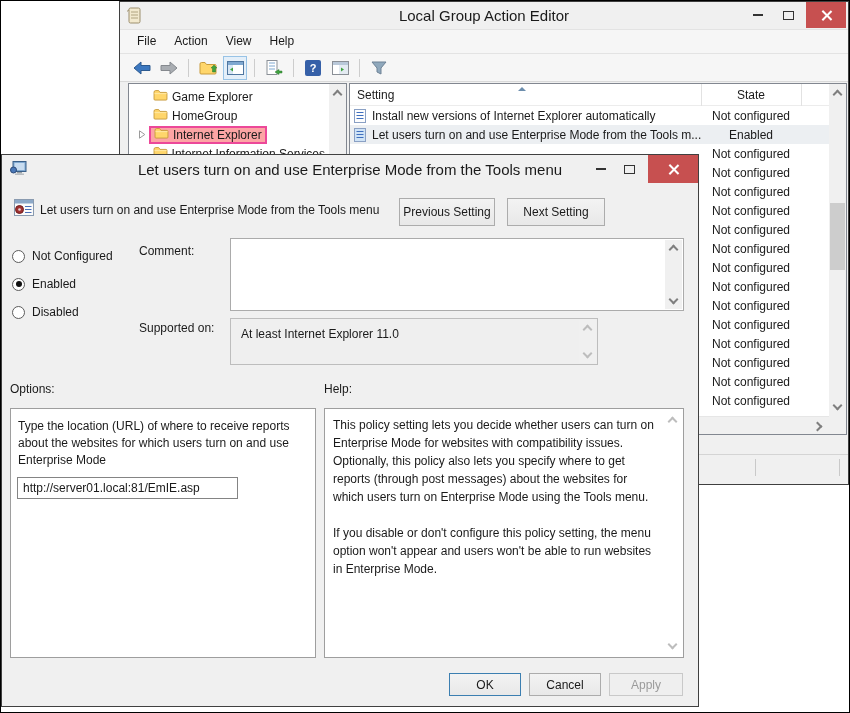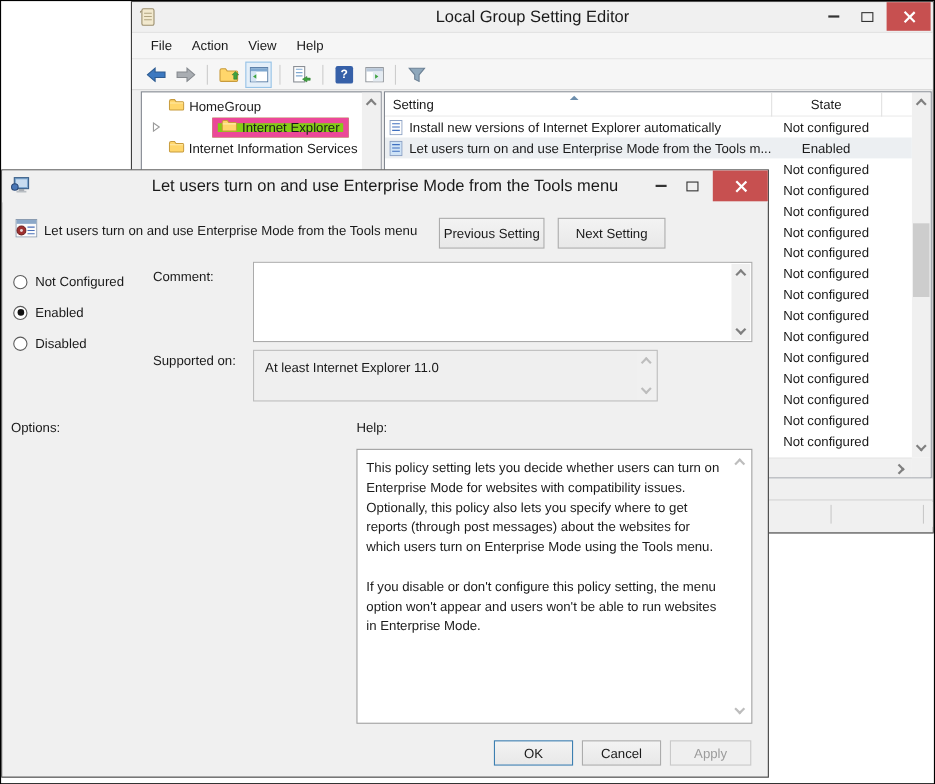--- a/index.html
+++ b/index.html
@@ -30,21 +30,21 @@
   .tb-btn.active { background:#E4EFF9; border:1px solid #98C3E6; }
   .tb-sep { width:1px; height:18px; background:#CDCDCD; margin:0 4px; }
   .help-badge { width:16px; height:16px; background:#3660A8; border-radius:2px; color:#fff; font-size:11px; font-weight:bold; text-align:center; line-height:16px; }
 
   .mw-content { position:absolute; top:81px; left:0; right:0; height:352px; }
   .tree-panel { position:absolute; left:8px; top:0; width:219px; height:352px; background:#fff; border:1px solid #828790; overflow:hidden; }
   .tree-items { position:absolute; left:0; top:3px; right:17px; }
   .titem { display:flex; align-items:center; height:19px; padding-left:9px; font-size:12px; white-space:nowrap; }
   .titem .expander { width:11px; display:flex; align-items:center; }
   .titem .node { display:inline-flex; align-items:center; gap:4px; padding:0 3px; height:18px; border:1px solid transparent; }
-  .titem.hover .node { border:5px solid #ec4899; background:#84cc16;margin-left:44px; }
+  .titem.hover .node { border:2px solid #ec4899; background:#fca5a5; }
   .tree-scroll { position:absolute; right:0; top:0; bottom:0; width:17px; background:#F0F0F0; }
   .tree-scroll .chev-up { position:absolute; left:5px; top:7px; }
 
   .list-panel { position:absolute; left:229px; top:0; width:498px; height:352px; background:#fff; border:1px solid #828790; overflow:hidden; }
   .list-header { position:absolute; top:0; left:0; right:17px; height:22px; background:#fff; border-bottom:1px solid #ECECEC; font-size:12px; }
   .hdr-setting { position:absolute; left:7px; top:4px; }
   .hdr-state { position:absolute; left:351px; width:100px; top:4px; text-align:center; }
   .hdr-sep1 { position:absolute; left:351px; top:0; width:1px; height:22px; background:#E2E2E2; }
   .hdr-sep2 { position:absolute; left:451px; top:0; width:1px; height:22px; background:#E2E2E2; }
   .sort-arrow { position:absolute; left:168px; top:3px; width:0; height:0; border-left:4px solid transparent; border-right:4px solid transparent; border-bottom:4px solid #6D8EAD; }
@@ -134,21 +134,21 @@
     <div class="mw-titlebar">
       <span class="win-icon">
         <svg width="15" height="17" viewBox="0 0 15 17">
             <rect x="2" y="1" width="11" height="15" rx="1.5" fill="#F2E9CE" stroke="#9C8F6E"></rect>
             <path d="M2 3 q-1.5 0 -1.5 1.5" stroke="#9C8F6E" fill="none"></path>
             <line x1="4" y1="5" x2="11" y2="5" stroke="#B0A480"></line>
             <line x1="4" y1="8" x2="11" y2="8" stroke="#B0A480"></line>
             <line x1="4" y1="11" x2="11" y2="11" stroke="#B0A480"></line>
           </svg>
       </span>
-      <div class="mw-title">Local Group Setting Editor</div>
+      <div class="mw-title">Local Group Action Editor</div>
       <div class="cap-btn cap-min-m">
           <span class="glyph-min"></span>
         </div>
       <div class="cap-btn cap-max-m">
           <span class="glyph-max"></span>
         </div>
       <div class="cap-btn cap-close-m">
           <span class="glyph-x"></span>
         </div>
     </div>
@@ -214,20 +214,34 @@
           <svg width="16" height="14" viewBox="0 0 16 14">
             <path d="M1 1 H15 L10 7 V13 L6 11 V7 Z" fill="#8FA8BC" stroke="#6E8296"></path>
           </svg>
         </span>
     </div>
 
     <div class="mw-content">
       <div class="tree-panel">
         <div class="tree-items">
 
+            <div class="titem">
+              <span class="expander" style="visibility: hidden;">
+                <svg width="8" height="9" viewBox="0 0 8 9">
+                  <path d="M1.5 0.8 L6.8 4.5 L1.5 8.2 Z" fill="none" stroke="#9B9B9B"></path>
+                </svg>
+              </span>
+              <span class="node">
+                <span><svg width="15" height="12" viewBox="0 0 16 13">
+                    <path d="M1 3.5 q0-1.8 1.8-1.8 h3.2 l1.5 2 H14 q1 0 1 1 V11 q0 1-1 1 H2 q-1 0-1-1 Z" fill="#FFD66B" stroke="#C89B3C"></path>
+                    <path d="M1.5 5 H14.5" stroke="#FFE9A8"></path>
+                  </svg></span>
+                <span class="tlabel">Game Explorer</span>
+              </span>
+            </div>
 
             <div class="titem">
               <span class="expander" style="visibility: hidden;">
                 <svg width="8" height="9" viewBox="0 0 8 9">
                   <path d="M1.5 0.8 L6.8 4.5 L1.5 8.2 Z" fill="none" stroke="#9B9B9B"></path>
                 </svg>
               </span>
               <span class="node">
                 <span><svg width="15" height="12" viewBox="0 0 16 13">
                     <path d="M1 3.5 q0-1.8 1.8-1.8 h3.2 l1.5 2 H14 q1 0 1 1 V11 q0 1-1 1 H2 q-1 0-1-1 Z" fill="#FFD66B" stroke="#C89B3C"></path>
@@ -580,20 +594,24 @@
         <span class="supported-text">At least Internet Explorer 11.0</span>
         <div class="box-scrollstrip">
           <span class="chev chev-up light"></span>
           <span class="chev chev-down light"></span>
         </div>
       </div>
 
       <span class="lbl-options">Options:</span>
       <span class="lbl-help">Help:</span>
 
+      <div class="options-panel">
+        <div class="options-desc">Type the location (URL) of where to receive reports about the websites for which users turn on and use Enterprise Mode</div>
+        <input class="url-input" type="text" value="http://server01.local:81/EmIE.asp" style="">
+      </div>
 
       <div class="help-panel">
         <div class="help-text">
 
         <p>This policy setting lets you decide whether users can turn on Enterprise Mode for websites with compatibility issues. Optionally, this policy also lets you specify where to get reports (through post messages) about the websites for which users turn on Enterprise Mode using the Tools menu.</p>
             <p>If you disable or don't configure this policy setting, the menu option won't appear and users won't be able to run websites in Enterprise Mode.</p>
           </div>
         <span class="chev chev-up light"></span>
         <span class="chev chev-down light"></span>
       </div>

